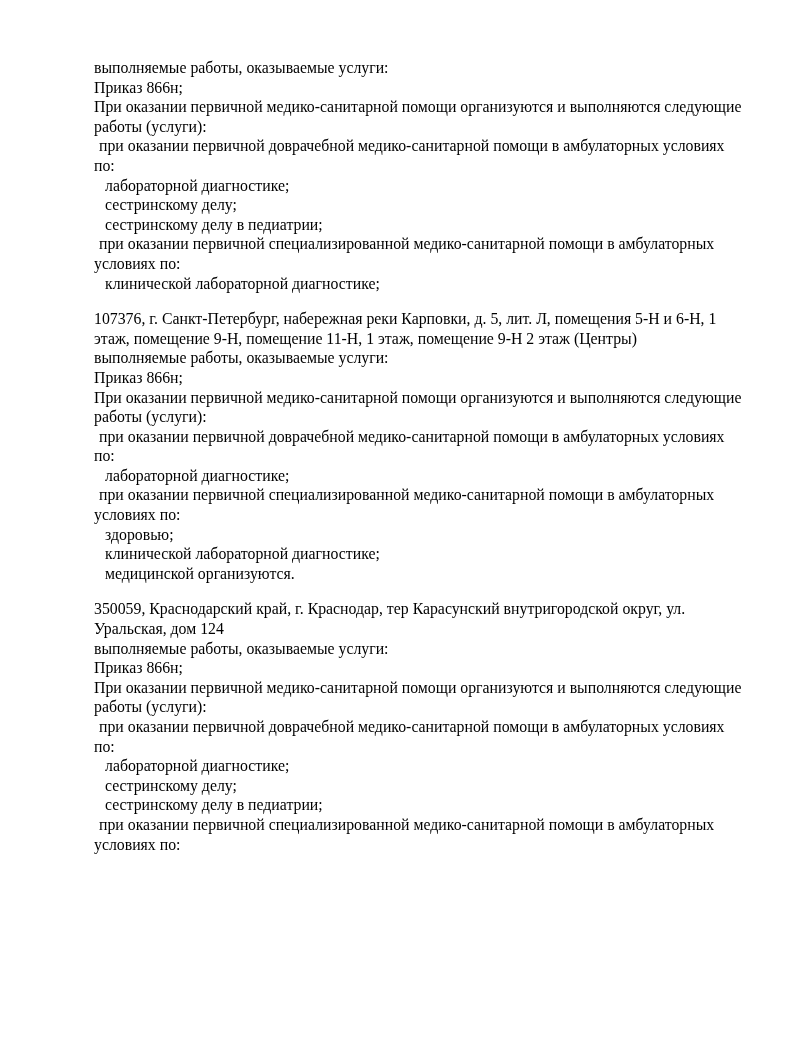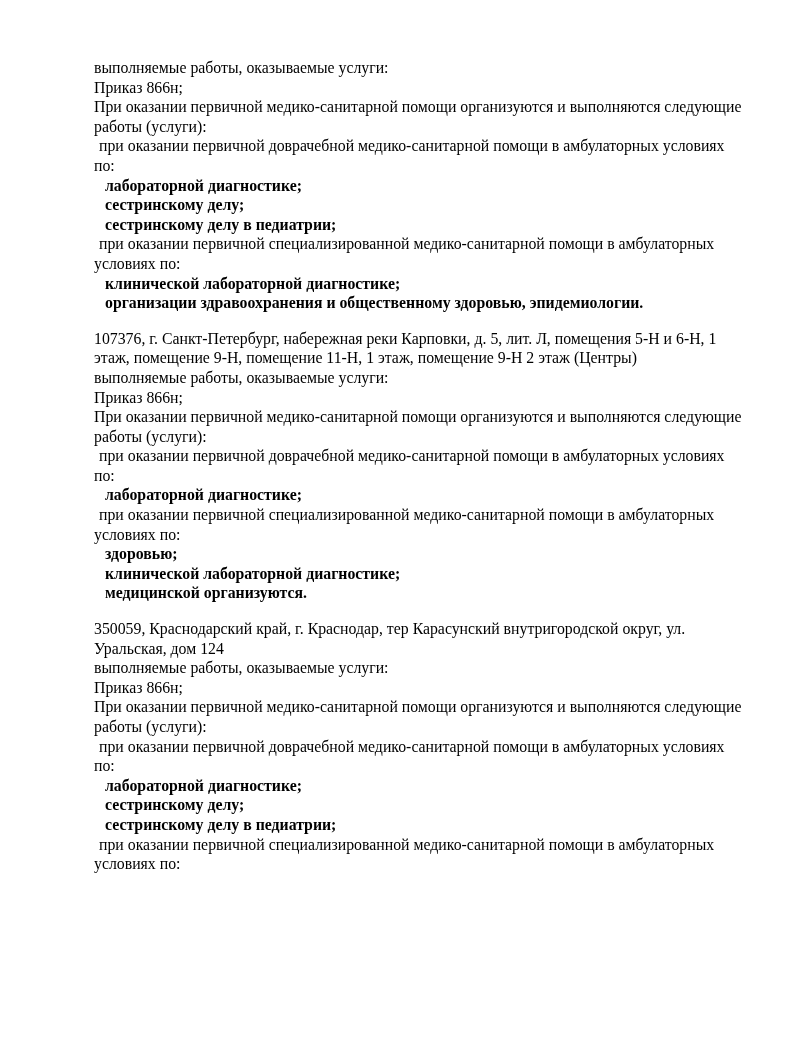--- a/index.html
+++ b/index.html
@@ -27,41 +27,40 @@
     margin-top: 16px;
   }
   .line {
     font-size: 15.8px;
     line-height: 19.6px;
     white-space: pre;
     letter-spacing: 0;
   }
   .ind0 { padding-left: 0; }
   .ind1 { padding-left: 5px; }
-  .ind2 { padding-left: 11px; font-weight: bold; }
+  .ind2 { padding-left: 11px; }
 </style>
 </head>
 <body>
 
 <div class="doc-page">
   <div>
       <div class="section">
         <div class="line ind0">выполняемые работы, оказываемые услуги:</div>
         <div class="line ind0">Приказ 866н;</div>
         <div class="line ind0">При оказании первичной медико-санитарной помощи организуются и выполняются следующие</div>
         <div class="line ind0">работы (услуги):</div>
         <div class="line ind1">при оказании первичной доврачебной медико-санитарной помощи в амбулаторных условиях</div>
         <div class="line ind0">по:</div>
         <div class="line ind2">лабораторной диагностике;</div>
         <div class="line ind2">сестринскому делу;</div>
         <div class="line ind2">сестринскому делу в педиатрии;</div>
         <div class="line ind1">при оказании первичной специализированной медико-санитарной помощи в амбулаторных</div>
         <div class="line ind0">условиях по:</div>
         <div class="line ind2">клинической лабораторной диагностике;</div>
-        <div class="line ind2">организации здравоохранения и общественному здоровью, эпидемиологии.</div>
       </div>
       <div class="section">
         <div class="line ind0">107376, г. Санкт-Петербург, набережная реки Карповки, д. 5, лит. Л, помещения 5-Н и 6-Н, 1</div>
         <div class="line ind0">этаж, помещение 9-Н, помещение 11-Н, 1 этаж, помещение 9-Н 2 этаж (Центры)</div>
         <div class="line ind0">выполняемые работы, оказываемые услуги:</div>
         <div class="line ind0">Приказ 866н;</div>
         <div class="line ind0">При оказании первичной медико-санитарной помощи организуются и выполняются следующие</div>
         <div class="line ind0">работы (услуги):</div>
         <div class="line ind1">при оказании первичной доврачебной медико-санитарной помощи в амбулаторных условиях</div>
         <div class="line ind0">по:</div>

